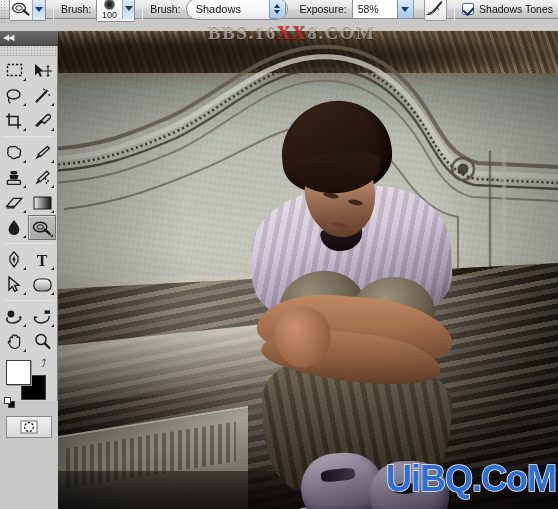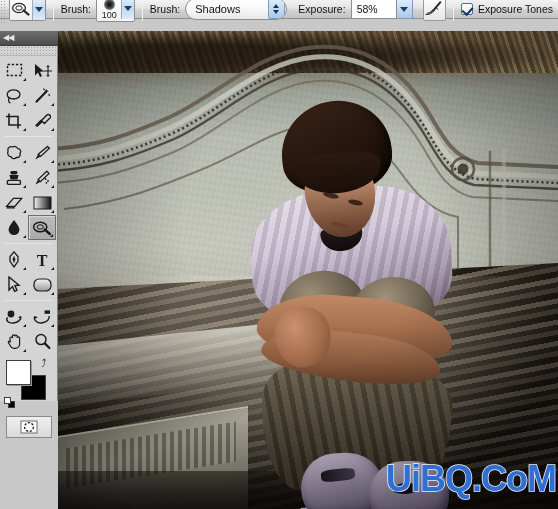--- a/index.html
+++ b/index.html
@@ -468,21 +468,21 @@
           <path d="M11.2 7.2 L14.2 9.6" stroke="#2a2a2a" stroke-width="1"></path>
           <path d="M1.6 14.4 C5 15 8 13.4 10.4 10.6" stroke="#2a2a2a" stroke-width="1" fill="none"></path>
         </svg>
       </span>
     </div>
 
     <div class="ob-sep"></div>
 
     <div class="chk-row">
       <span class="chk-box"></span>
-      <span class="ob-label">Exposure Tones</span>
+      <span class="ob-label">Shadows Tones</span>
     </div>
   </div>
 
   <div class="canvas-wrap">
     <div class="photo">
       <div class="wall"></div>
       <div class="wall-texture"></div>
       <div class="wall-top-rug"></div>
 
       <svg class="hb-svg" viewBox="0 0 500 478" preserveAspectRatio="none">
@@ -782,17 +782,20 @@
           <svg width="18" height="14" viewBox="0 0 18 14">
             <rect x="1" y="1" width="16" height="12" fill="#fcfcfc" stroke="#6e6e6e" stroke-width="1"></rect>
             <circle cx="9" cy="7" r="4.4" fill="none" stroke="#1c1c1c" stroke-width="1.3" stroke-dasharray="2.2 1.6"></circle>
           </svg>
         </span>
       </div>
 
     </div>
   </div>
 
+  <div class="wm-top">
+    <span>BBS.16</span><span class="red">XX</span><span>8.COM</span>
+  </div>
 
 
   <div class="wm-right">UiBQ.CoM</div>
 
 </div>
 
 </body></html>

